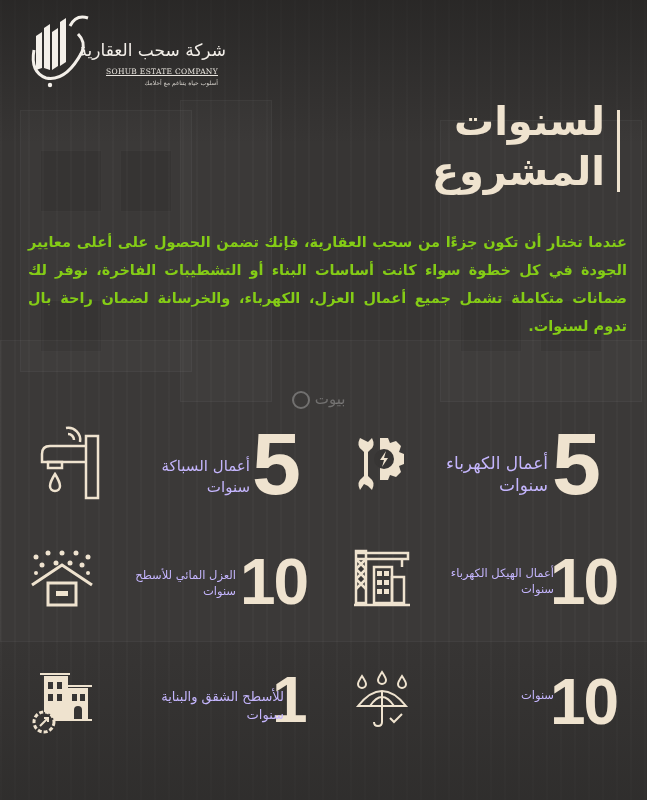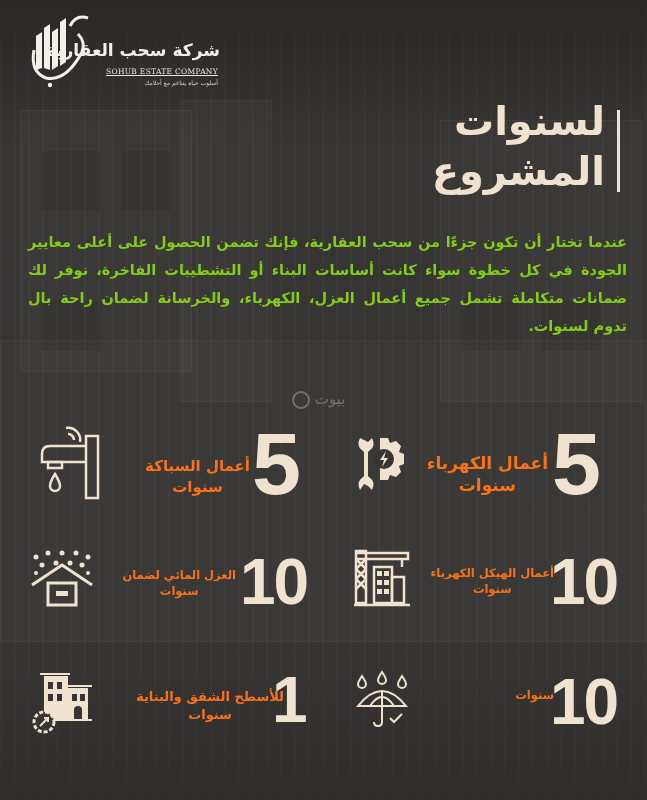--- a/index.html
+++ b/index.html
@@ -15,40 +15,40 @@
         linear-gradient(180deg, rgba(30,29,28,0.55) 0%, rgba(55,53,52,0.0) 18%, rgba(55,53,52,0) 80%, rgba(40,39,38,0.5) 100%),
         repeating-linear-gradient(90deg, rgba(255,255,255,0.018) 0 2px, rgba(0,0,0,0) 2px 14px),
         #373534;
     }
     .bldg { position: absolute; background: rgba(255,255,255,0.025); border: 1px solid rgba(255,255,255,0.035); }
     .win { position: absolute; background: rgba(0,0,0,0.08); border: 1px solid rgba(255,255,255,0.03); }
 
     
     .logo { position: absolute; left: 26px; top: 12px; width: 200px; height: 80px; }
     .logo svg { position: absolute; left: 0; top: 0; }
-    .logo-ar { position: absolute; right: 6px; top: 28px; font-size: 17px; font-weight: bold; color: #f3efe9; direction: rtl; white-space: nowrap; }
+    .logo-ar { position: absolute; right: 0; top: 28px; font-size: 17px; font-weight: normal; color: #f3efe9; direction: rtl; white-space: nowrap; }
     .logo-en { position: absolute; right: 8px; top: 55px; font-family: "DejaVu Serif", serif; font-size: 7.5px; color: #e8e4de; letter-spacing: 0.3px; white-space: nowrap; text-decoration: underline; }
     .logo-tag { position: absolute; right: 8px; top: 67px; font-size: 6px; color: #d8d4ce; direction: rtl; white-space: nowrap; }
 
     
     .title-bar { position: absolute; left: 617px; top: 110px; width: 3px; height: 82px; background: #efe3cf; }
     .title { position: absolute; right: 42px; top: 96px; text-align: right; direction: rtl; color: #efe3cf; font-weight: bold; font-size: 40px; line-height: 50px; }
     .title .l2 { letter-spacing: 8px; text-align: right; }
 
     
     .para { position: absolute; left: 28px; right: 20px; top: 228px; direction: rtl; text-align: justify; text-align-last: right; color: #84cc16; font-size: 14.5px; line-height: 28px; font-weight: bold; }
 
     
     .wm { position: absolute; left: 290px; top: 390px; font-size: 15px; color: rgba(255,255,255,0.28); direction: rtl; text-align: right; }
     .wm-icon { display: inline-block; width: 14px; height: 14px; border: 2px solid rgba(255,255,255,0.28); border-radius: 50%; vertical-align: middle; margin-left: 2px; }
 
     
     .cell { position: absolute; width: 300px; height: 96px; }
     .num { position: absolute; top: 0; color: #efe3cf; font-family: "Liberation Sans", sans-serif; font-weight: bold; line-height: 1; letter-spacing: -2px; }
-    .lbl { position: absolute; direction: rtl; text-align: center; color: #f97316; font-weight: bold; white-space: nowrap; }
+    .lbl { position: absolute; direction: rtl; text-align: right; color: #c4b5fd; font-weight: normal; white-space: nowrap; }
     .icon { position: absolute; }
 
     .c-elec  { left: 340px; top: 420px; }
     .c-plumb { left: 20px;  top: 420px; }
     .c-struct{ left: 340px; top: 535px; }
     .c-roof  { left: 20px;  top: 535px; }
     .c-water { left: 340px; top: 650px; }
     .c-fac   { left: 20px;  top: 650px; }
   </style>
 </head>
@@ -149,21 +149,21 @@
         <rect x="30" y="31" width="5" height="5"></rect>
       <rect x="23" y="40" width="5" height="5"></rect>
         <rect x="30" y="40" width="5" height="5"></rect>
     </g>
   </svg>
 </div>
 
 <div class="cell c-roof">
   <div class="num" style="left:220px;top:15px;font-size:64px;">10</div>
   <div class="lbl" style="right:84px;top:32px;font-size:11.5px;line-height:16px;">
-    <div>العزل المائي لضمان</div>
+    <div>العزل المائي للأسطح</div>
     <div>سنوات</div>
   </div>
   <svg class="icon" style="left:10px;top:14px;" width="64" height="60" viewBox="0 0 64 60">
     <g fill="#efe3cf">
       <circle cx="6" cy="8" r="2.5"></circle>
         <circle cx="18" cy="4" r="2.5"></circle>
         <circle cx="32" cy="4" r="2.5"></circle>
         <circle cx="46" cy="4" r="2.5"></circle>
         <circle cx="58" cy="8" r="2.5"></circle>
       <circle cx="12" cy="16" r="2.5"></circle>

